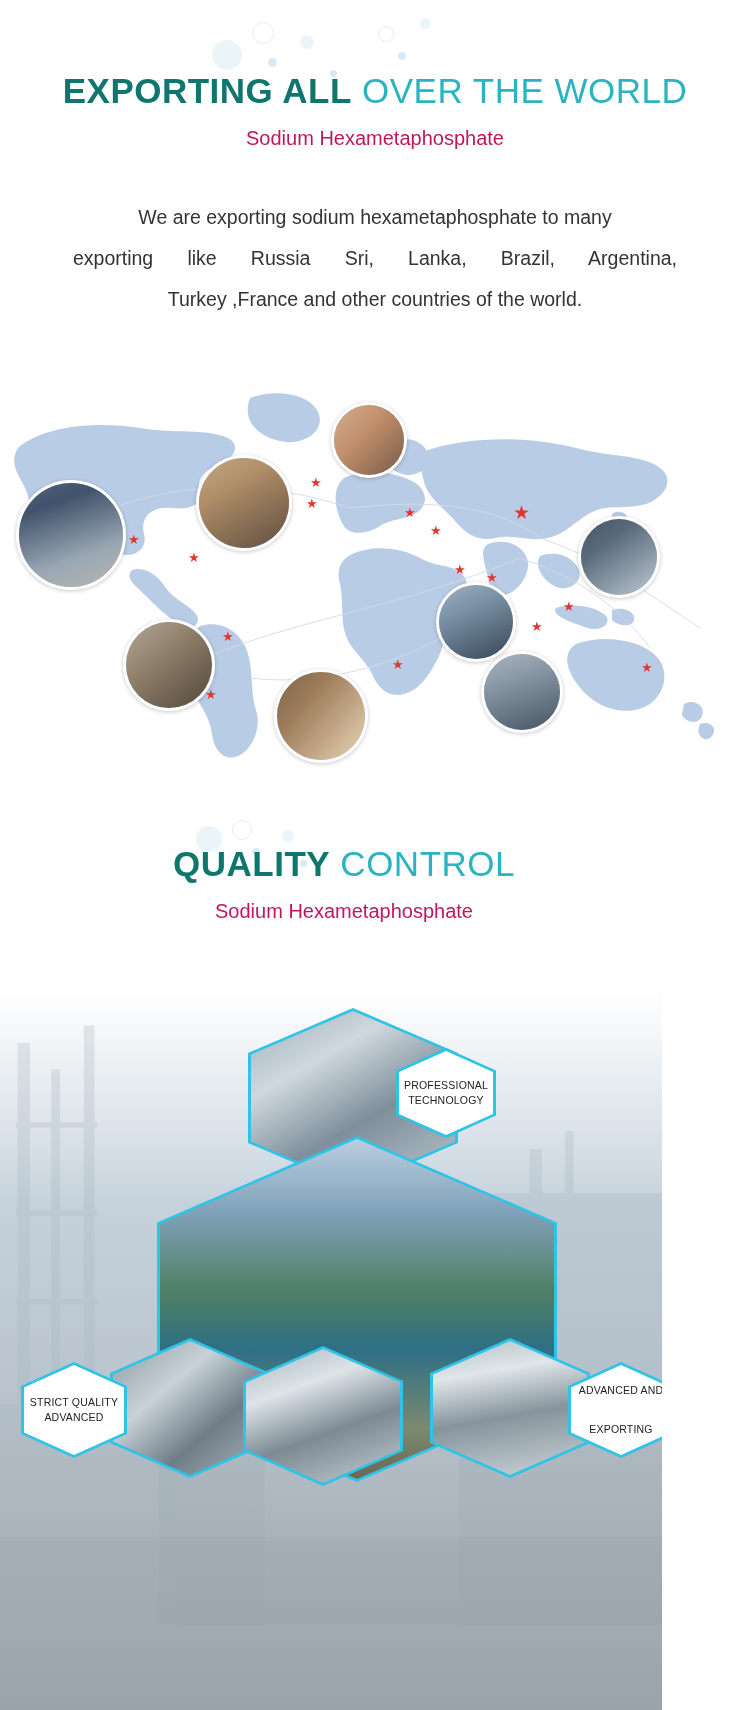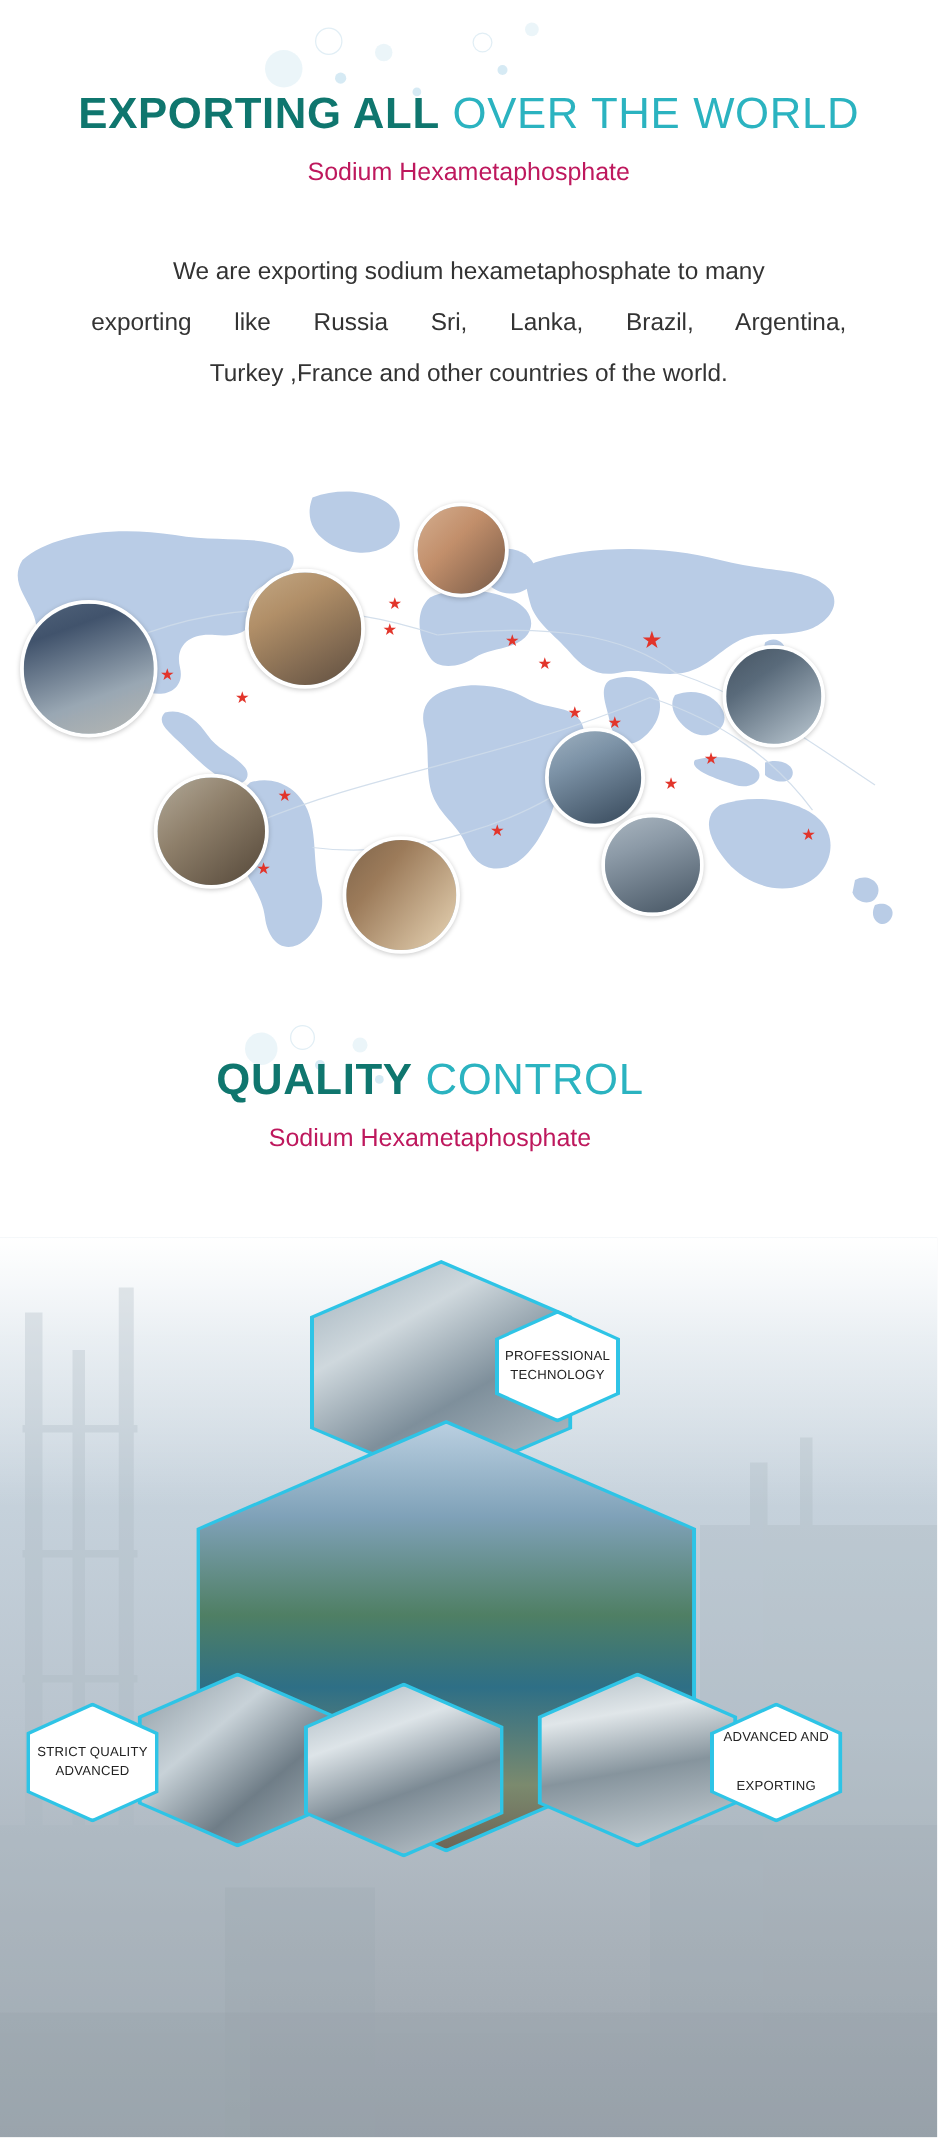--- a/index.html
+++ b/index.html
@@ -112,21 +112,21 @@
   }
   .map-star.big { font-size: 19px; }
 
   
   #quality-block { position: absolute; top: 820px; left: 0; width: 750px; height: 890px; }
   #quality-head { position: absolute; top: 25px; left: 0; width: 632px; margin-left: 28px; }
 
   #factory-photo {
     position: absolute;
     top: 170px; left: 0;
-    width: 750px; height: 720px;
+    width: 662px; height: 720px;
     overflow: hidden;
     background:
       linear-gradient(180deg, rgba(255,255,255,1) 0%, rgba(255,255,255,.55) 11%, rgba(255,255,255,0) 30%),
       linear-gradient(180deg,#d7e2ea 0%, #c6d2dc 28%, #b9c4ce 55%, #a9b2ba 78%, #9aa3ab 100%);
   }
   #factory-photo .bg-struct {
     position: absolute; inset: 0;
     opacity: .55;
   }
   .hex-border {

